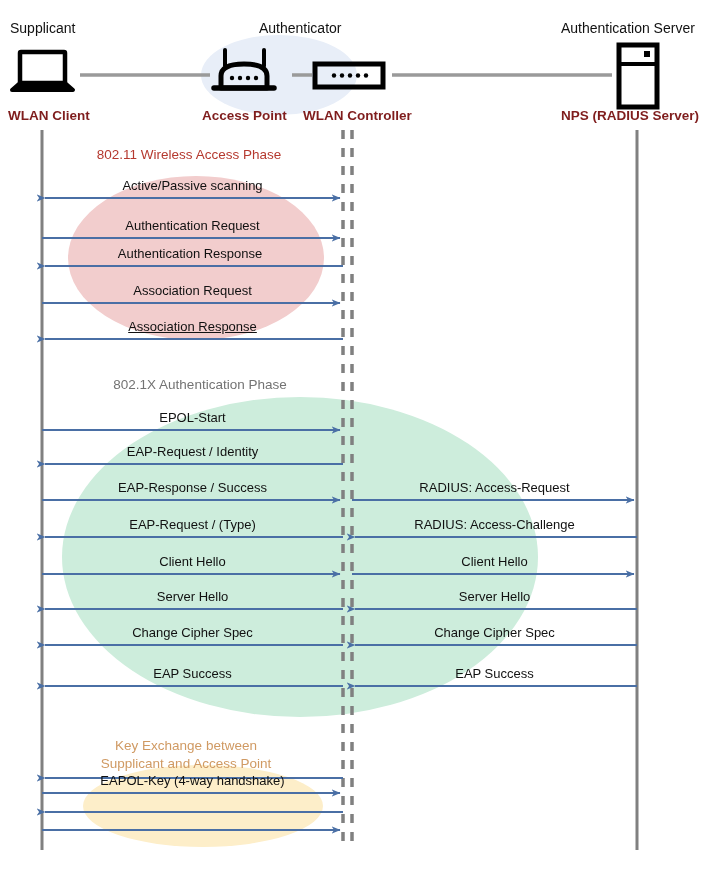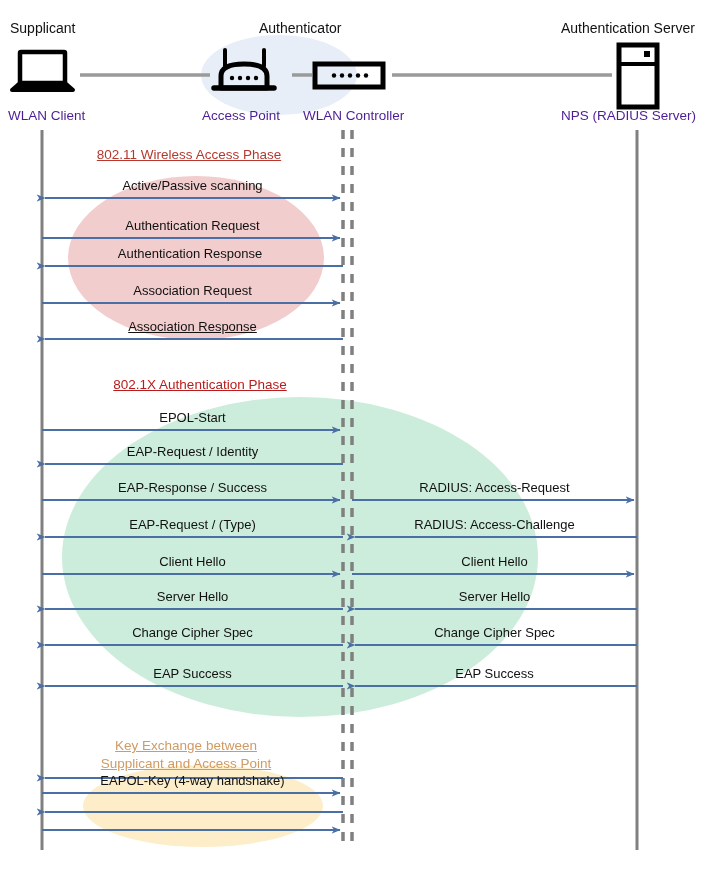--- a/index.html
+++ b/index.html
@@ -33,37 +33,37 @@
     color: #1a1a1a;
     font-size: 13.5px;
     line-height: 1.15;
   }
   .role-label {
     font-size: 14px;
     color: #111111;
   }
   .device-label {
     font-size: 13.5px;
-    color: #4c1d95;
+    color: #7f1d1d;
+    font-weight: bold;
   }
   .msg-label {
     font-size: 13px;
     color: #111111;
     transform: translateX(-50%);
     text-align: center;
   }
   .phase-title {
     font-size: 13.5px;
     transform: translateX(-50%);
     text-align: center;
     font-weight: 400;
-    text-decoration: underline;
   }
   .phase-title.red   { color: #b5392f; }
-  .phase-title.green { color: #b91c1c; text-align: right; }
+  .phase-title.green { color: #737373; text-align: right; }
   .phase-title.orange{ color: #d09a63; margin-top: 16px; }
 </style>
 </head>
 <body>
 
 <div id="canvas">
 
   <svg id="diagram-svg" viewBox="0 0 713 875">
     <defs>
       <marker id="arr-r" markerWidth="9" markerHeight="8" refX="8.5" refY="4" orient="auto" markerUnits="userSpaceOnUse">

